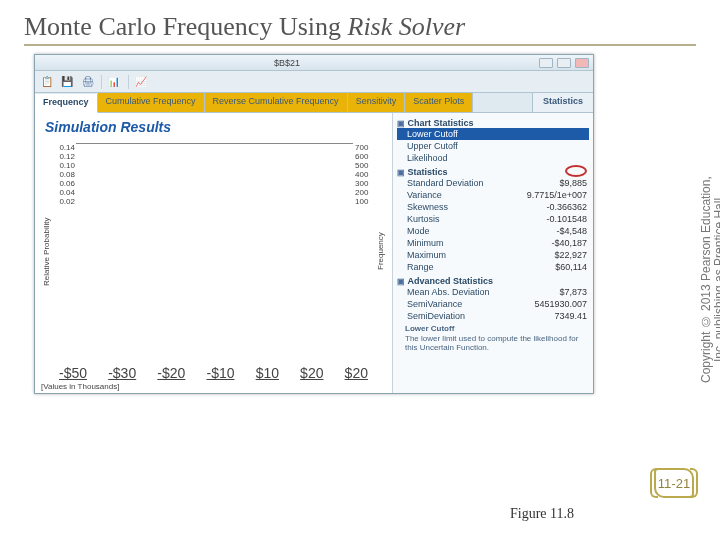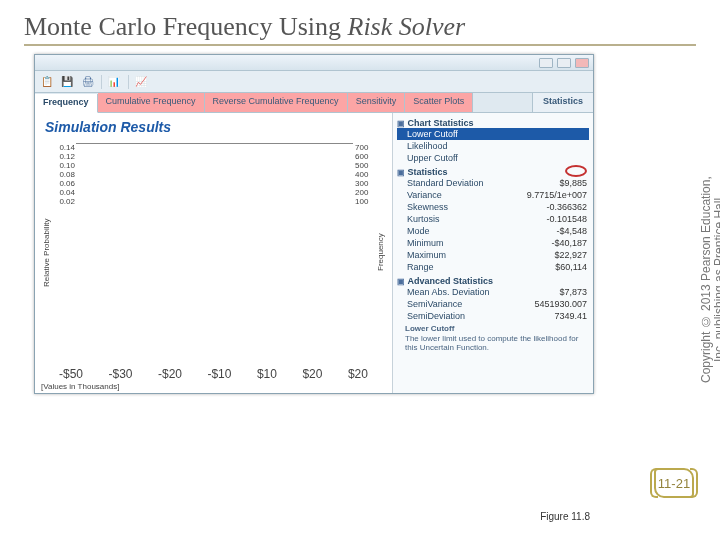--- a/index.html
+++ b/index.html
@@ -85,21 +85,21 @@
   .tabs {
     height: 20px;
     display: flex;
     background: #dfe9f0;
     border-bottom: 1px solid #b0c4d0;
     font-size: 9px;
   }
   .tab {
     padding: 3px 8px;
     border-right: 1px solid #b0c4d0;
-    background: #fca5a5;
+    background: #eab308;
     color: #395a7a;
     cursor: pointer;
   }
   .tab.active {
     background: #fff;
     color: #2a4a68;
     font-weight: 600;
     border-bottom: 1px solid #fff;
     position: relative;
     top: 1px;
@@ -171,23 +171,23 @@
     display:flex; align-items:flex-end; justify-content:space-around;
     padding: 0 2%;
   }
   .bar {
     flex:1;
     margin: 0 1px;
     background: linear-gradient(#5db6ea, #1e6aa8);
   }
   .xticks {
     display:flex; justify-content:space-between;
-    font-size:12px; color:#444;
+    font-size:14px; color:#444;
     padding: 1px 0 0 0;
-    margin-left:18px; margin-right:18px;
+    margin-left:18px; margin-right:18px;text-decoration:underline;
   }
   .xlabel { font-size:8px; color:#444; margin-top:1px; }
 
   .stats-pane {
     width: 200px;
     background: #f7fafc;
     font-size: 9px;
     color:#333;
     overflow:hidden;
     position:relative;
@@ -260,38 +260,40 @@
     width:6px; height:26px;
     border:2px solid #bba94e;
     border-right:none;
     border-radius: 6px 0 0 6px;
   }
   .page-badge::before { left:-6px; }
   .page-badge::after { right:-6px; transform: scaleX(-1); }
 
   .figure-label {
     position:absolute;
-    right: 130px;
+    right: 146px;
     bottom: 18px;
-    font-size: 10px;
+    font-size: 14px;
     color:#333;
+    font-family:Liberation Serif, serif;
   }
 </style>
 </head>
 <body>
 
 <div class="slide">
 
   <h1 class="title">
     <span>Monte Carlo Frequency Using </span><span class="ital">Risk Solver</span>
   </h1>
 
 
   <div class="window">
     <div class="win-titlebar">
+      <span class="cell-ref">$B$21</span>
       <span class="win-btn"></span>
       <span class="win-btn"></span>
       <span class="win-btn win-close"></span>
     </div>
     <div class="toolbar">
       <span class="tb-icon">📋</span>
       <span class="tb-icon">💾</span>
       <span class="tb-icon">🖨</span>
       <span class="tb-sep"></span>
       <span class="tb-icon">📊</span>
@@ -390,25 +392,25 @@
           <div class="grp-head">
               <span class="tw">▣</span>
               <span>Chart Statistics</span>
             </div>
           <div id="rows-chart">
               <div class="stat-row sel">
                 <span>Lower Cutoff</span>
                 <span></span>
               </div>
               <div class="stat-row">
+                <span>Upper Cutoff</span>
+                <span></span>
+              </div>
+              <div class="stat-row">
                 <span>Likelihood</span>
-                <span></span>
-              </div>
-              <div class="stat-row">
-                <span>Upper Cutoff</span>
                 <span></span>
               </div>
             </div>
           <div class="grp-head">
               <span class="tw">▣</span>
               <span>Statistics</span>
             </div>
           <div id="rows-main">
               <div class="stat-row">
                 <span>Standard Deviation</span>

